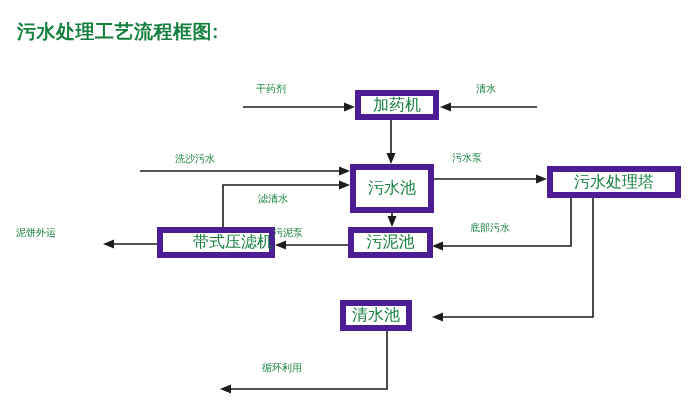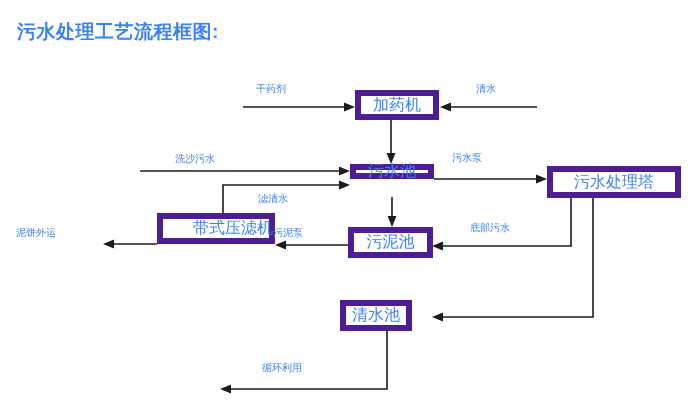--- a/index.html
+++ b/index.html
@@ -1,38 +1,38 @@
 <!DOCTYPE html>
 <html><head>
 <meta charset="utf-8">
 <style>
   html,body { margin:0; padding:0; background:#fff; }
   .stage {
     position:relative; width:700px; height:420px; background:#ffffff;
-    font-family:Liberation Sans, sans-serif; color:#3b82f6;
+    font-family:Liberation Sans, sans-serif; color:#15803d;
     overflow:hidden;
   }
   .title {
     position:absolute; left:17px; top:19px;
     font-size:19px; font-weight:bold; letter-spacing:0.5px;
     white-space:nowrap;
   }
   .wires { position:absolute; left:0; top:0; width:700px; height:420px; }
   .node {
     position:absolute; box-sizing:border-box;
     border:6px solid #4c1d95; background:#fff;
     display:flex; align-items:center; justify-content:center;
     font-size:16px; white-space:nowrap;
   }
   .lbl { position:absolute; font-size:10px; white-space:nowrap; }
 
   #n-dosing  { left:355px; top:90px;  width:84px;  height:30px; }
-  #n-sewage  { left:350px; top:164px; width:84px;  height:15px; }
+  #n-sewage  { left:350px; top:164px; width:84px;  height:49px; }
   #n-tower   { left:547px; top:166px; width:134px; height:32px; }
-  #n-press   { left:157px; top:213px; width:118px; height:31px;padding-left:34px; }
+  #n-press   { left:157px; top:227px; width:118px; height:31px;padding-left:34px; }
   #n-sludge  { left:348px; top:227px; width:85px;  height:31px; }
   #n-clean   { left:340px; top:300px; width:72px;  height:31px; }
 
   #l-dry        { left:256px; top:82px;  }
   #l-cleanwater { left:476px; top:82px;  }
   #l-sandwash   { left:175px; top:152px; }
   #l-sewagepump { left:452px; top:151px; }
   #l-filtered   { left:258px; top:192px; }
   #l-mudcake    { left:16px;  top:226px; }
   #l-sludgepump { left:273px; top:226px; }

